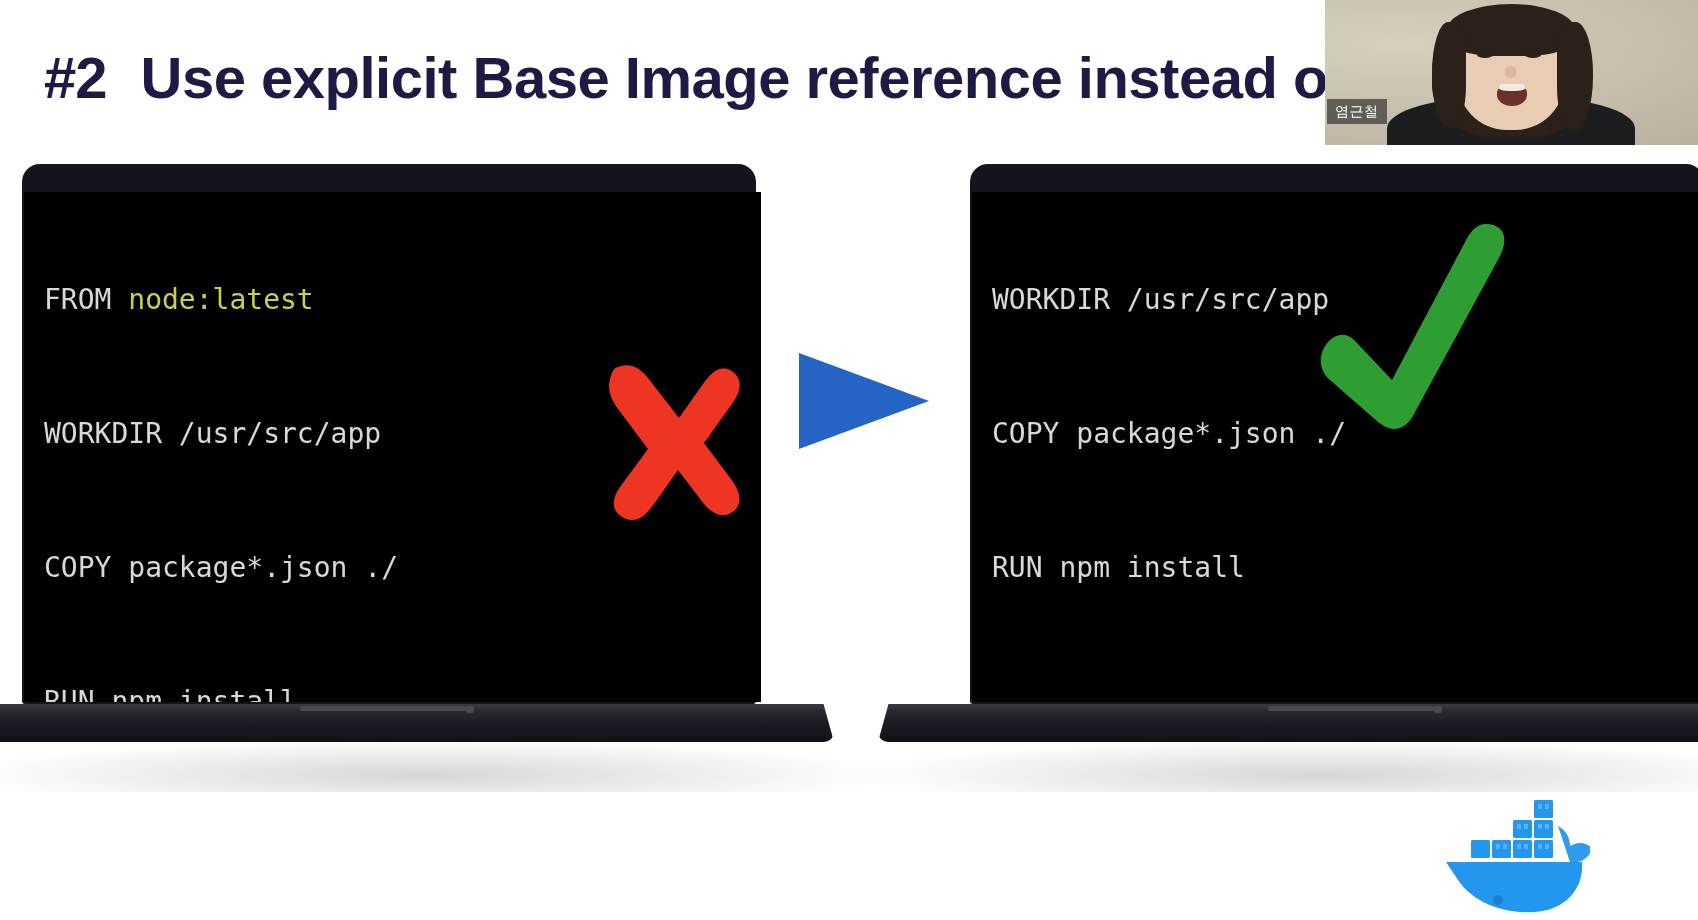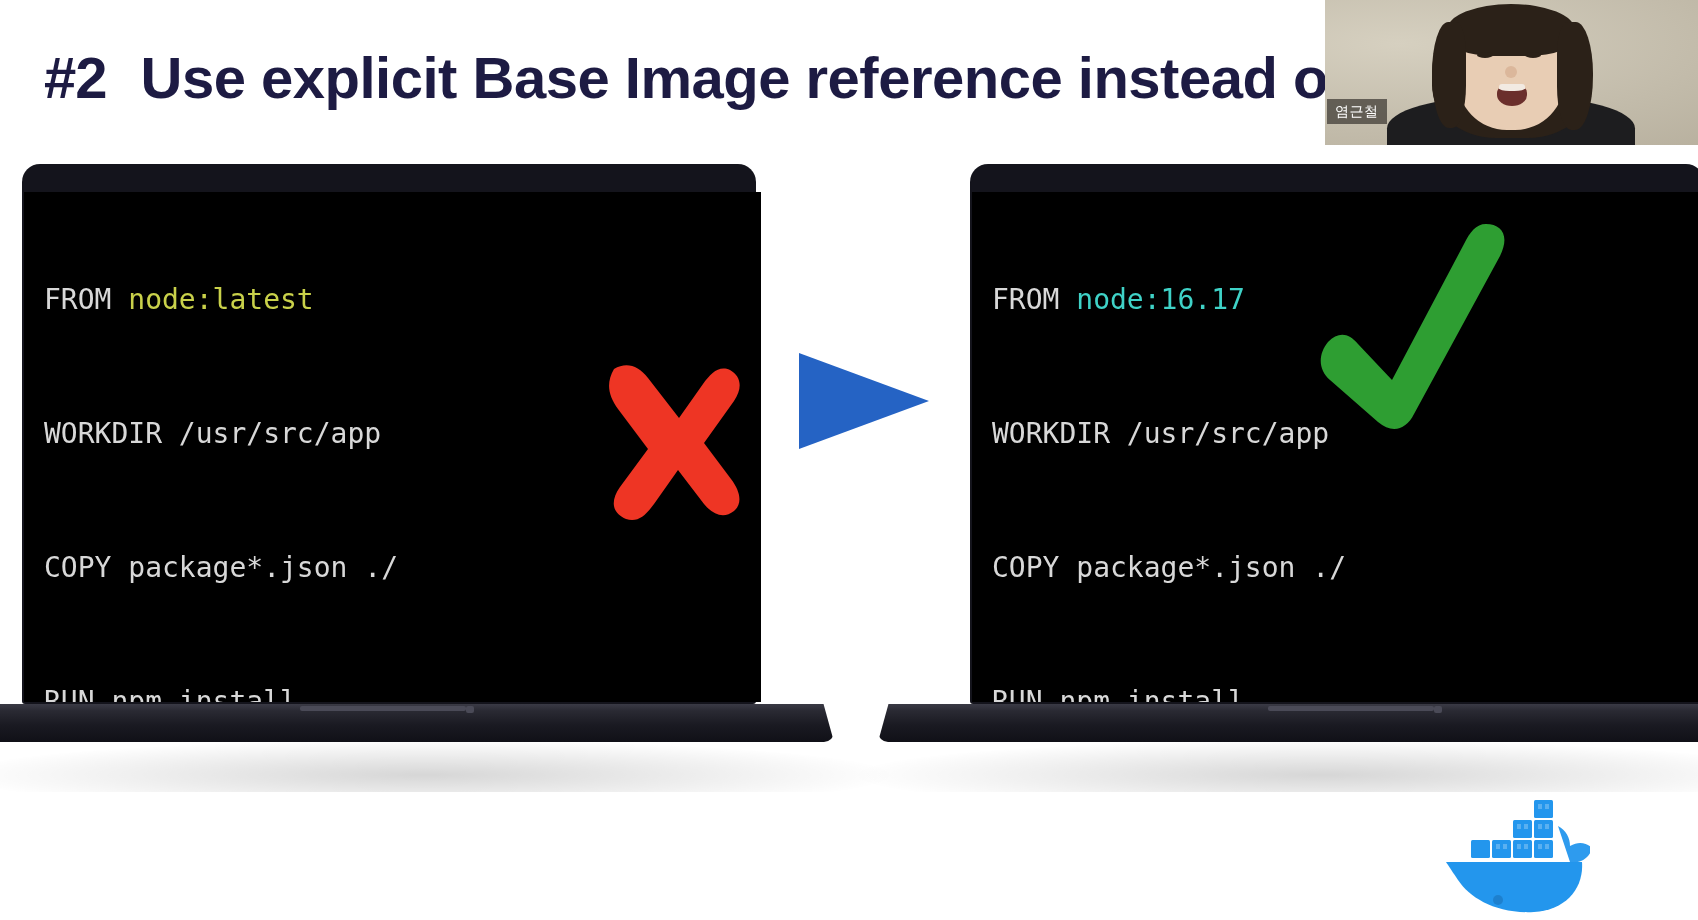--- a/index.html
+++ b/index.html
@@ -212,21 +212,20 @@
 
   <div class="laptop" style="left:878px; top:160px; width:900px; height:640px;">
 
     <div class="laptop-shadow" style="left:-20px; top:580px; width:930px; height:70px;"></div>
 
     <div class="laptop-lid" style="left:92px; top:4px; width:734px; height:540px;"></div>
 
     <div class="laptop-screen" style="left:94px; top:32px; width:730px; height:510px;">
 
       <div class="code" style="left:20px; top:20px;">
-        <span class="ln"><span>FROM </span><span class="tok-cyan">node:16.17</span></span>
         <span class="ln">WORKDIR /usr/src/app</span>
         <span class="ln">COPY package*.json ./</span>
         <span class="ln">RUN npm install</span>
         
         
         
       </div>
 
       <svg class="check-mark" style="left:338px; top:32px;" width="280" height="215" viewBox="0 0 280 215">
         <path d="M18 118 C8 130 8 146 20 156 L68 198 C82 210 96 206 104 190 L190 32 C200 12 192 0 176 0 C166 0 160 8 154 20 L82 156 L48 120 C38 108 28 108 18 118 Z" fill="#2e9e32"></path>

